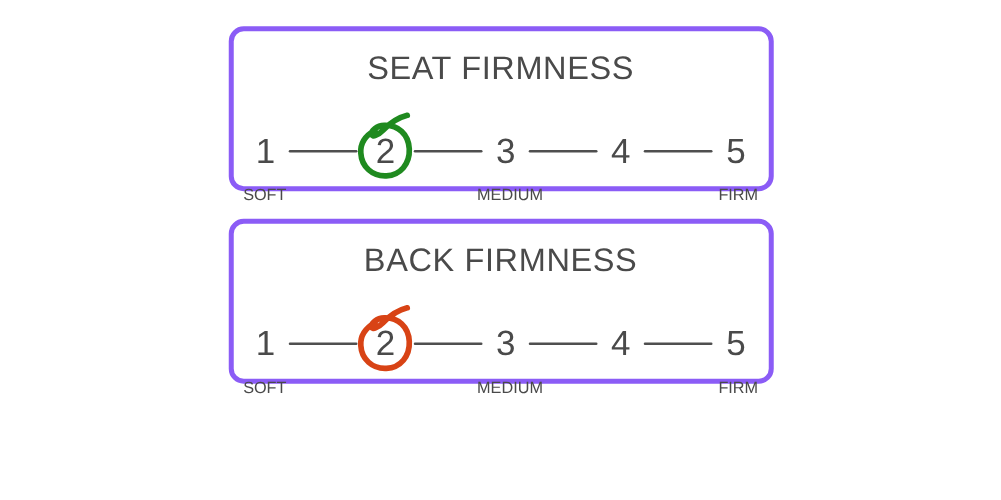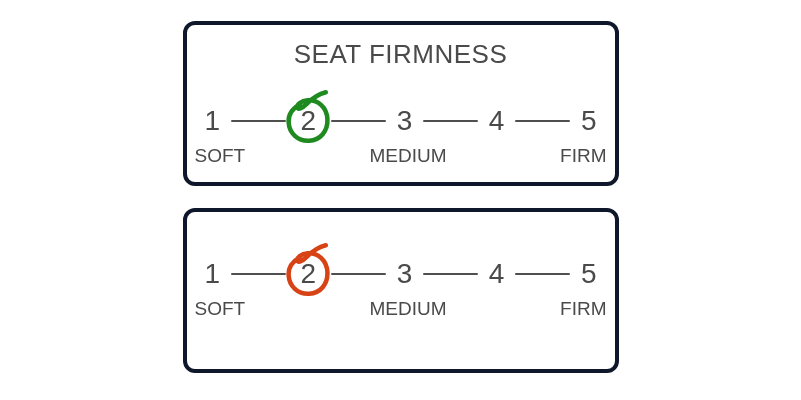--- a/index.html
+++ b/index.html
@@ -20,23 +20,23 @@
     height: 400px;
     padding-top: 21px;
     display: flex;
     flex-direction: column;
     align-items: center;
     gap: 22px;
   }
   .panel {
     box-sizing: border-box;
     width: 436px;
-    height: 165px;
+    height: 132px;
     background: #ffffff;
-    border: 4px solid #0f172a;
+    border: 4px solid #8b5cf6;
     border-radius: 12px;
     padding: 10px 8px;
     display: flex;
     flex-direction: column;
   }
   .panel-title {
     margin: 4px 0 0 0;
     text-align: center;
     font-size: 26px;
     line-height: 30px;
@@ -73,21 +73,21 @@
     width: 50px;
     height: 56px;
     transform: translate(-51%, -59%);
     pointer-events: none;
     overflow: visible;
   }
   .labels-row {
     display: grid;
     grid-template-columns: 1fr auto 1fr;
     margin: 10px 0 0 0;
-    font-size: 19px;
+    font-size: 13px;
     line-height: 22px;
     color: #4a4a4a;
   }
   .labels-row .lab-left   { justify-self: start; }
   .labels-row .lab-center { justify-self: center; margin-left: 15px; }
   .labels-row .lab-right  { justify-self: end; margin-left: 36px; }
 </style>
 </head>
 <body>
 
@@ -112,20 +112,21 @@
       <span class="scale-num">5</span>
     </div>
     <div class="labels-row">
       <span class="lab-left">SOFT</span>
       <span class="lab-center">MEDIUM</span>
       <span class="lab-right">FIRM</span>
     </div>
   </section>
 
   <section class="panel">
+    <h2 class="panel-title">BACK FIRMNESS</h2>
     <div class="scale-row">
       <span class="scale-num">1</span>
       <span class="connector"></span>
       <span class="scale-num circled">
         <svg class="circle-mark" viewBox="0 0 46 52" fill="none" xmlns="http://www.w3.org/2000/svg">
           <path d="M 16 15 C 9 19 5 25 5.5 32 C 6 42 14 49.5 24.5 49 C 35 48.5 42 40 41.5 29 C 41 18 33 11 23 11.5 C 17 11.8 13 15.5 13.5 18 C 14 20.5 18 19 22 15 C 27 10 34 5.5 40 4" stroke-width="4.2" stroke-linecap="round" stroke-linejoin="round" stroke="#d84315"></path>
         </svg>
         <span>2</span>
       </span>
       <span class="connector"></span>

